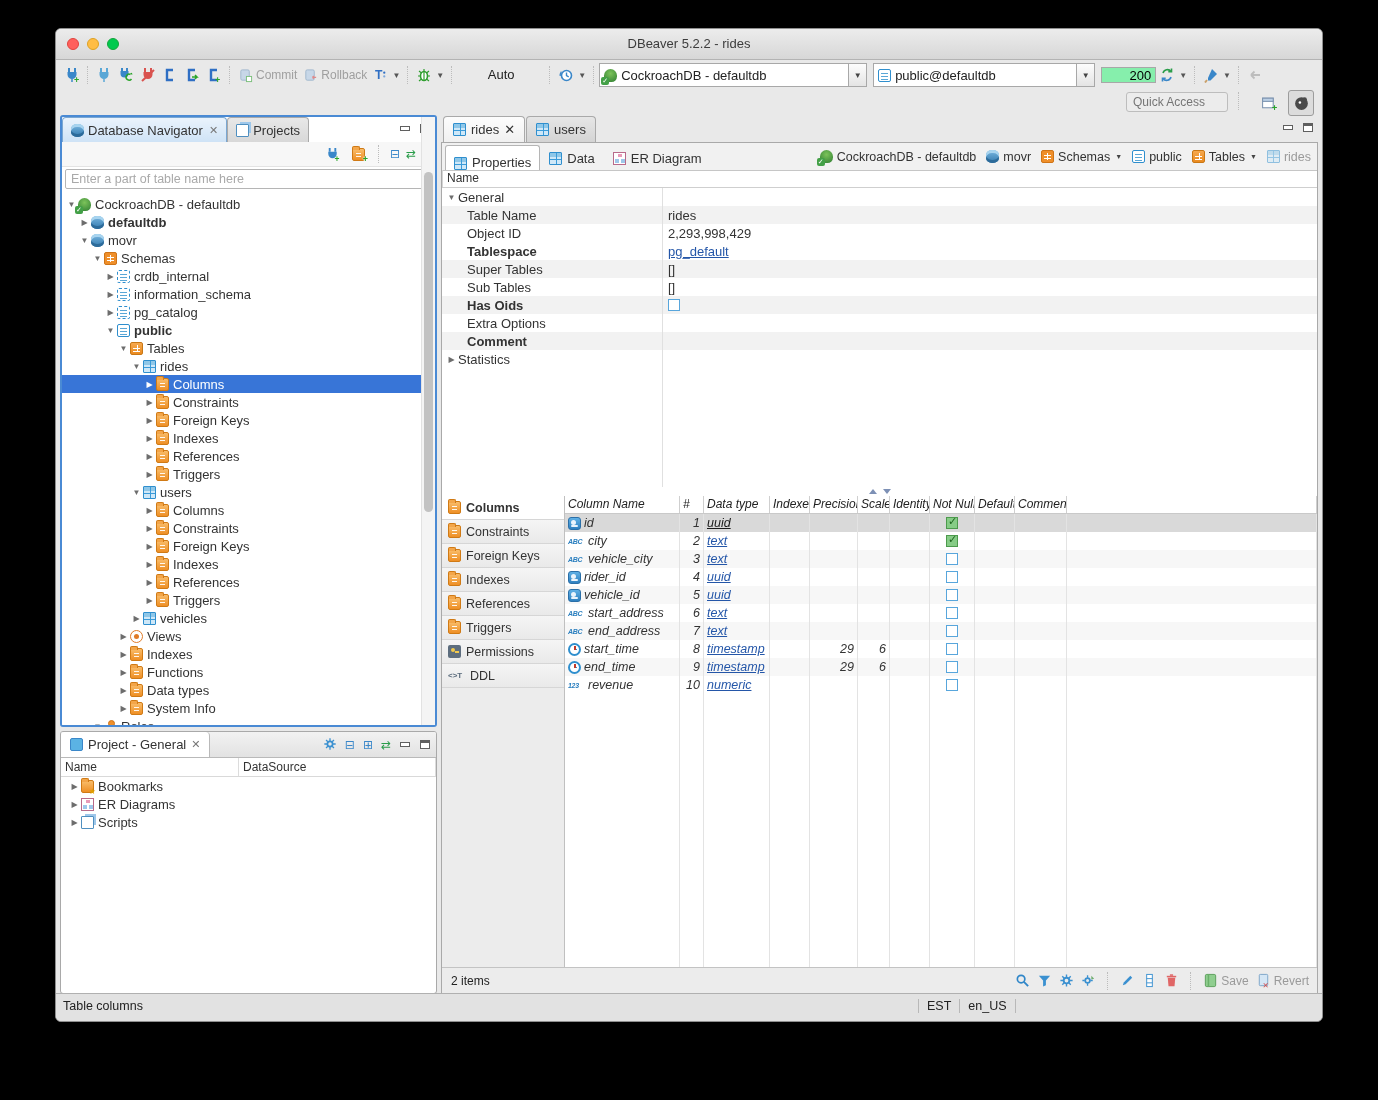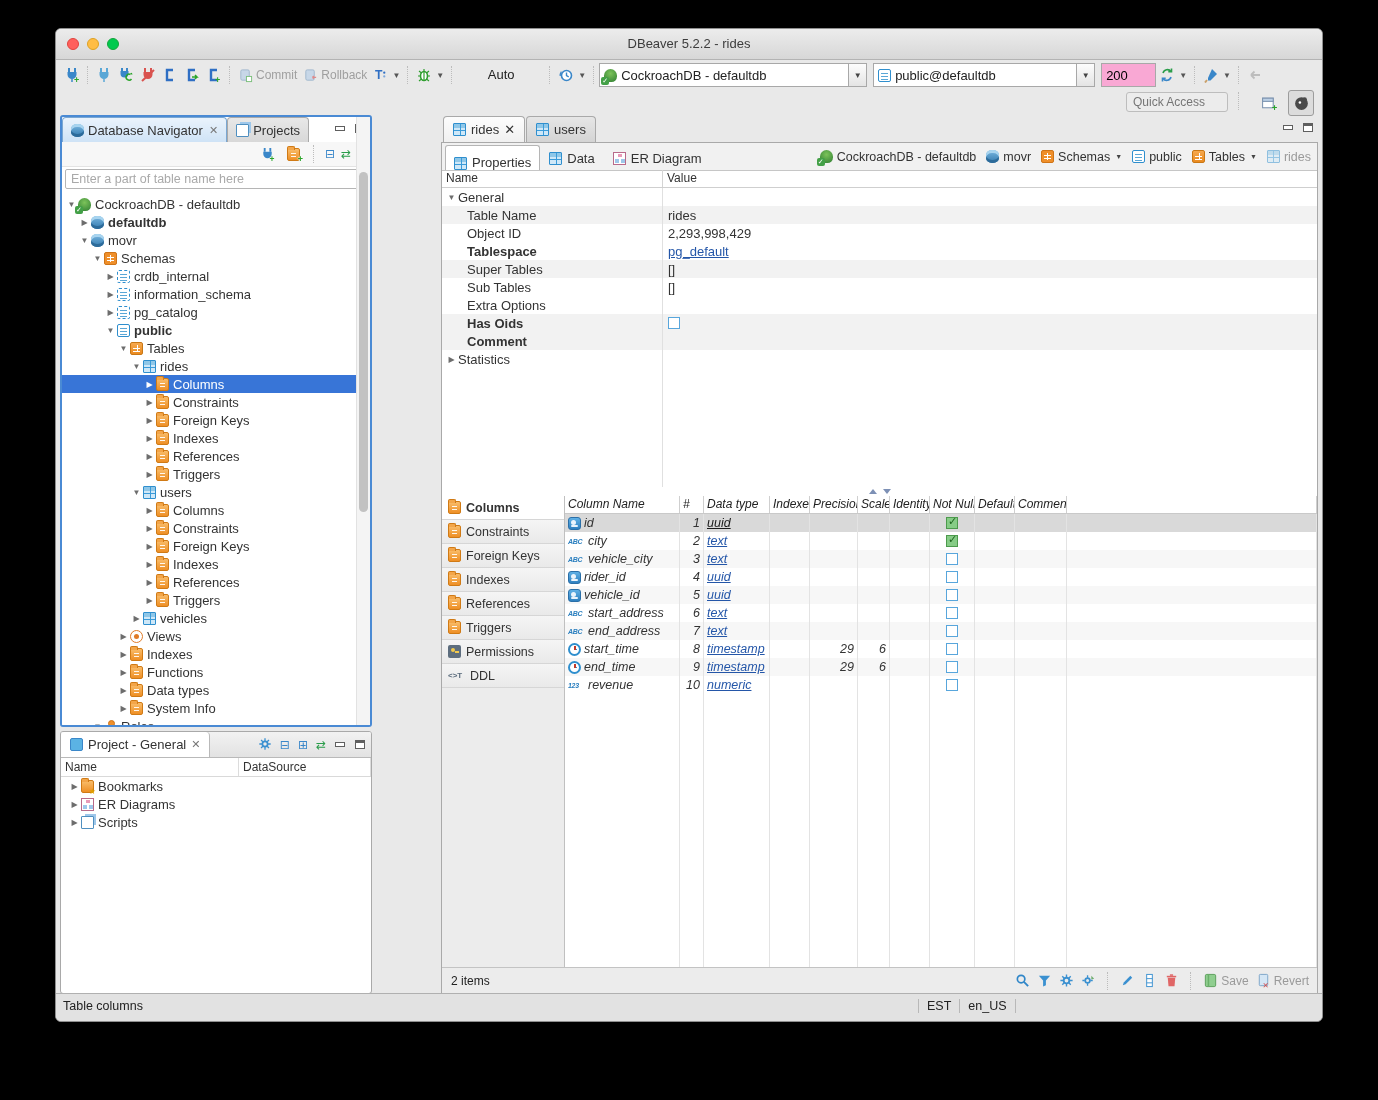--- a/index.html
+++ b/index.html
@@ -19,31 +19,31 @@
   .toolbar{height:30px;display:flex;align-items:center;padding:0 5px;font-size:12px;}
   .tbtn{height:24px;display:flex;align-items:center;gap:3px;padding:0 3px;border-radius:3px;}
   .tbtn .lab{color:#9f9f9f;font-size:12px;}
   .sep{width:1px;height:18px;border-left:1px dotted #bcbcbc;margin:0 4px;}
   .caret{font-size:8px;color:#555;margin-left:1px;}
   .auto-seg{width:88px;text-align:center;font-size:13px;color:#222;height:22px;line-height:22px;}
   .combo{display:flex;align-items:center;height:24px;background:#fff;border:1px solid #a8a8a8;box-sizing:border-box;gap:4px;padding-left:4px;}
   .combo .ctext{font-size:13px;color:#222;white-space:nowrap;overflow:hidden;flex:1;}
   .combo .cbtn{width:17px;height:100%;border-left:1px solid #a8a8a8;background:linear-gradient(#fdfdfd,#e4e4e4);
                display:flex;align-items:center;justify-content:center;font-size:8px;color:#444;}
-  .numfield{width:55px;height:24px;border:1px solid #a8a8a8;background:#f9a8d4;font-size:13px;padding:0 4px;box-sizing:border-box;font-family:inherit;}
+  .numfield{width:55px;height:16px;border:1px solid #a8a8a8;background:#86efac;font-size:13px;padding:0 4px;box-sizing:border-box;font-family:inherit;text-align:right;}
   .row2{height:26px;position:relative;}
   .qa-wrap{position:absolute;right:78px;top:2px;display:flex;align-items:flex-start;gap:6px;}
   .qa{width:102px;height:20px;border:1px solid #bdbdbd;border-radius:3px;background:#ececec;font-size:12px;color:#9e9e9e;
       padding:0 6px;box-sizing:border-box;font-family:inherit;}
   .persp{position:absolute;right:8px;top:0px;display:flex;gap:6px;align-items:center;}
   .pbtn{width:24px;height:24px;display:flex;align-items:center;justify-content:center;border:1px solid transparent;border-radius:3px;}
   .pbtn.act{border-color:#9c9c9c;background:#dcdcdc;}
   
   .main{position:absolute;top:86px;left:0;right:0;bottom:27px;}
-  .leftcol{position:absolute;left:4px;top:0;width:312px;bottom:0;}
+  .leftcol{position:absolute;left:4px;top:0;width:377px;bottom:0;}
   .rightcol{position:absolute;left:385px;right:4px;top:0;bottom:0;}
   
   .vtabrow{height:25px;display:flex;align-items:flex-end;position:relative;}
   .vtab{display:flex;align-items:center;gap:4px;height:24px;padding:0 8px;font-size:13px;border:1px solid #a9a9a9;border-bottom:none;
         border-radius:4px 4px 0 0;background:linear-gradient(#e8e8e8,#d8d8d8);color:#333;}
   .vtab.active{background:linear-gradient(#eaf3fc,#cfe3f6);border-color:#7aa7d2;}
   .vtab .close{font-size:11px;color:#777;margin-left:2px;}
   .winbtns{position:absolute;right:4px;top:6px;display:flex;gap:8px;align-items:center;}
   .wmin{width:12px;height:10px;position:relative;}
   .wmin::after{content:"";position:absolute;left:1px;right:1px;top:2px;height:3px;border:1px solid #5f5f5f;background:#fff;}
@@ -679,21 +679,20 @@
               <span class="bc-item dim">
                 <span class="ic ic-table light"></span>
                 <span class="bclabel">rides</span>
               </span>
             </span>
         </div>
 
         <div class="props">
           <div class="phead">
             <div>Name</div>
-            <div>Value</div>
           </div>
           <div style="display:flex;flex-direction:column;flex:1;min-height:0;">
               <div class="prow">
                 <div class="pc pname">
                   <span class="exp">▼</span>
                   <span>General</span>
                 </div>
                 <div class="pc pval"></div>
               </div>
               <div class="prow alt">
@@ -734,35 +733,35 @@
               </div>
               <div class="prow">
                 <div class="pc pname">
                   <span class="ind" style="width: 22px;"></span>
                   <span>Sub Tables</span>
                 </div>
                 <div class="pc pval">
                   <span>[]</span>
                 </div>
               </div>
+              <div class="prow alt">
+                <div class="pc pname">
+                  <span class="ind" style="width: 22px;"></span>
+                  <span class="b">Has Oids</span>
+                </div>
+                <div class="pc pval">
+                  <span class="cb"></span>
+                </div>
+              </div>
               <div class="prow">
                 <div class="pc pname">
                   <span class="ind" style="width: 22px;"></span>
                   <span>Extra Options</span>
                 </div>
                 <div class="pc pval"></div>
-              </div>
-              <div class="prow alt">
-                <div class="pc pname">
-                  <span class="ind" style="width: 22px;"></span>
-                  <span class="b">Has Oids</span>
-                </div>
-                <div class="pc pval">
-                  <span class="cb"></span>
-                </div>
               </div>
               <div class="prow alt">
                 <div class="pc pname">
                   <span class="ind" style="width: 22px;"></span>
                   <span class="b">Comment</span>
                 </div>
                 <div class="pc pval"></div>
               </div>
               <div class="prow">
                 <div class="pc pname">

